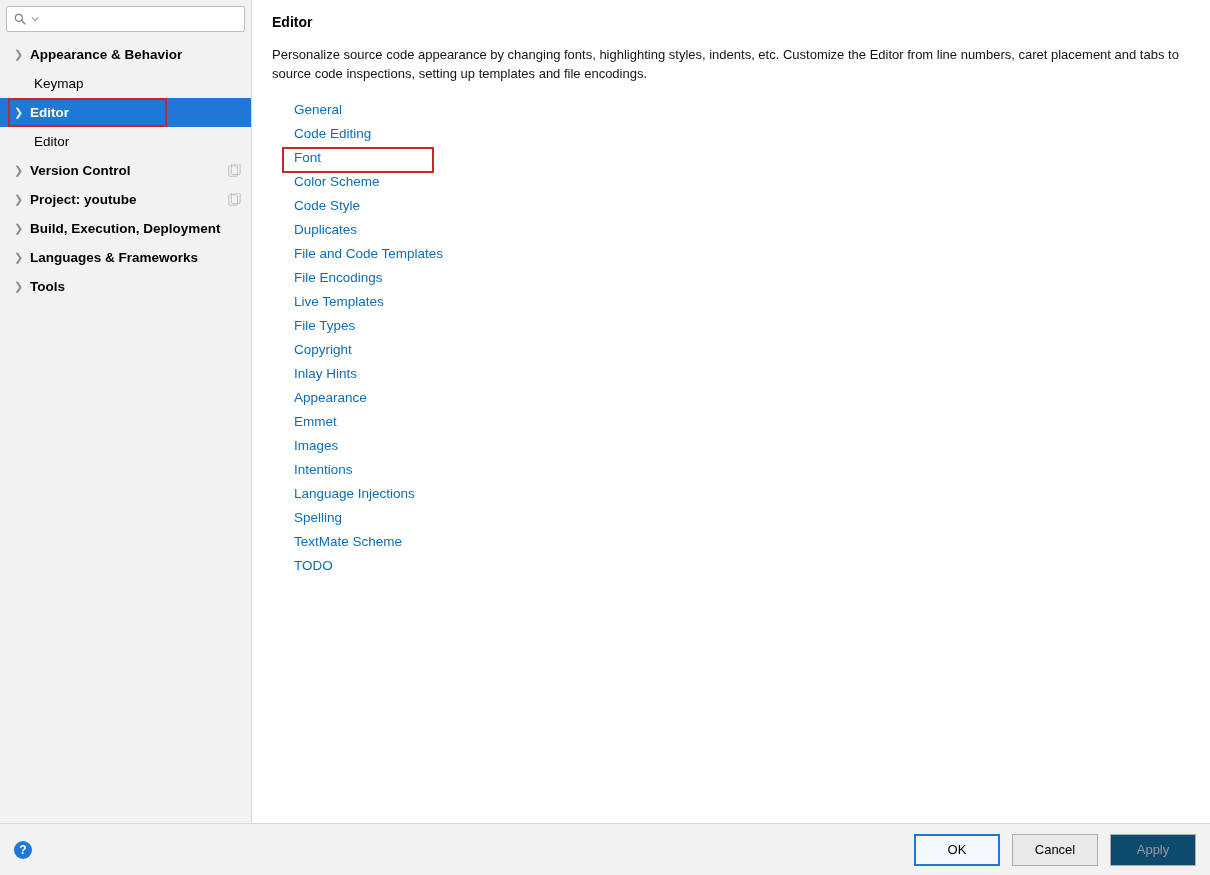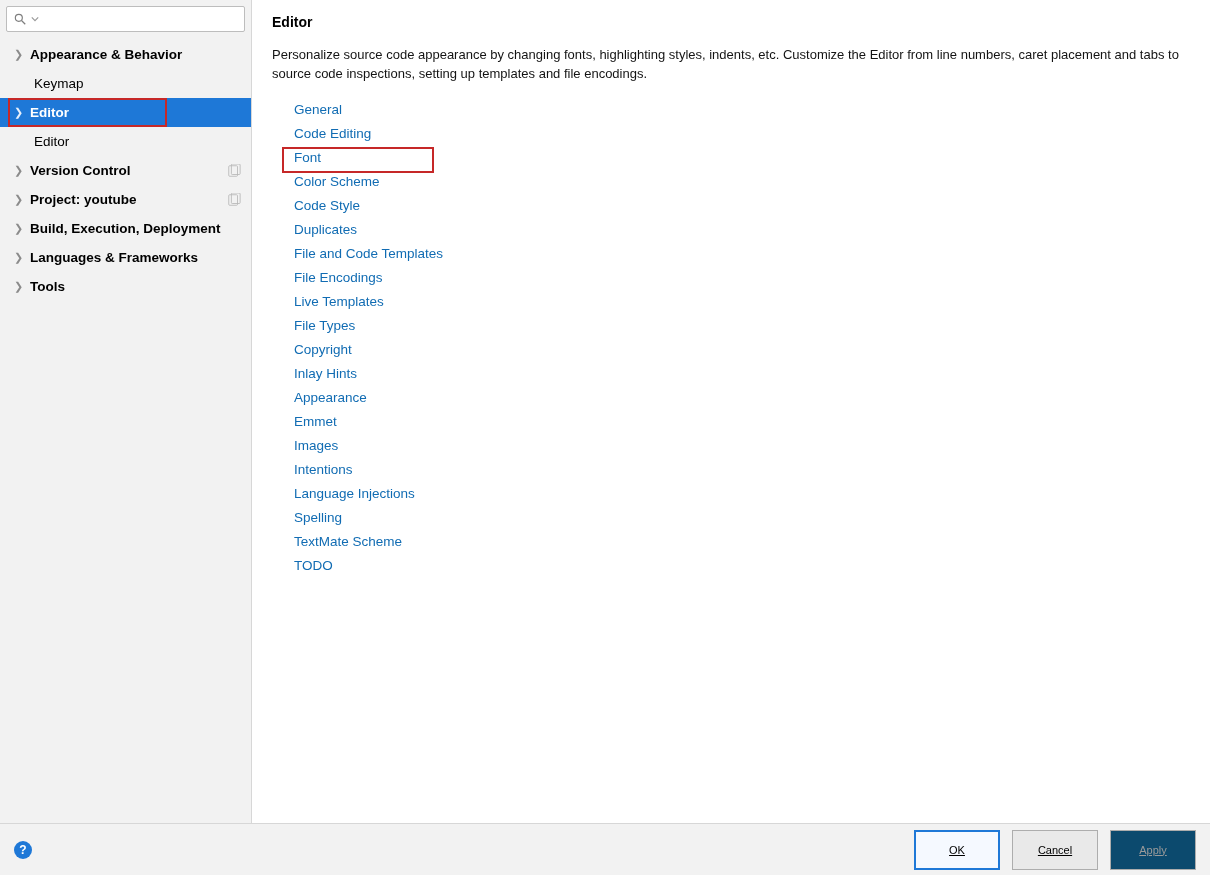--- a/index.html
+++ b/index.html
@@ -110,23 +110,23 @@
     gap:12px;
   }
   .footer .spacer { flex:1 }
   .help-badge {
     width:18px; height:18px; border-radius:50%;
     background:#1e78d7; color:#fff; font-size:12px; font-weight:700;
     display:flex; align-items:center; justify-content:center;
     cursor:pointer;
   }
   .btn {
-    min-width:86px; height:40px;
+    min-width:86px; height:32px;
     border:1px solid #adadad; background:#e9e9e9;
-    font-size:11px; cursor:pointer;text-decoration:underline;
+    font-size:13px; cursor:pointer;
   }
   .btn.primary { border:2px solid #1e78d7; background:#f5f9ff; }
   .btn.disabled { color:#9a9a9a; cursor:default; background:#0c4a6e; }
 </style>
 </head>
 <body>
 
 <div class="layout">
   <div class="main">
 

